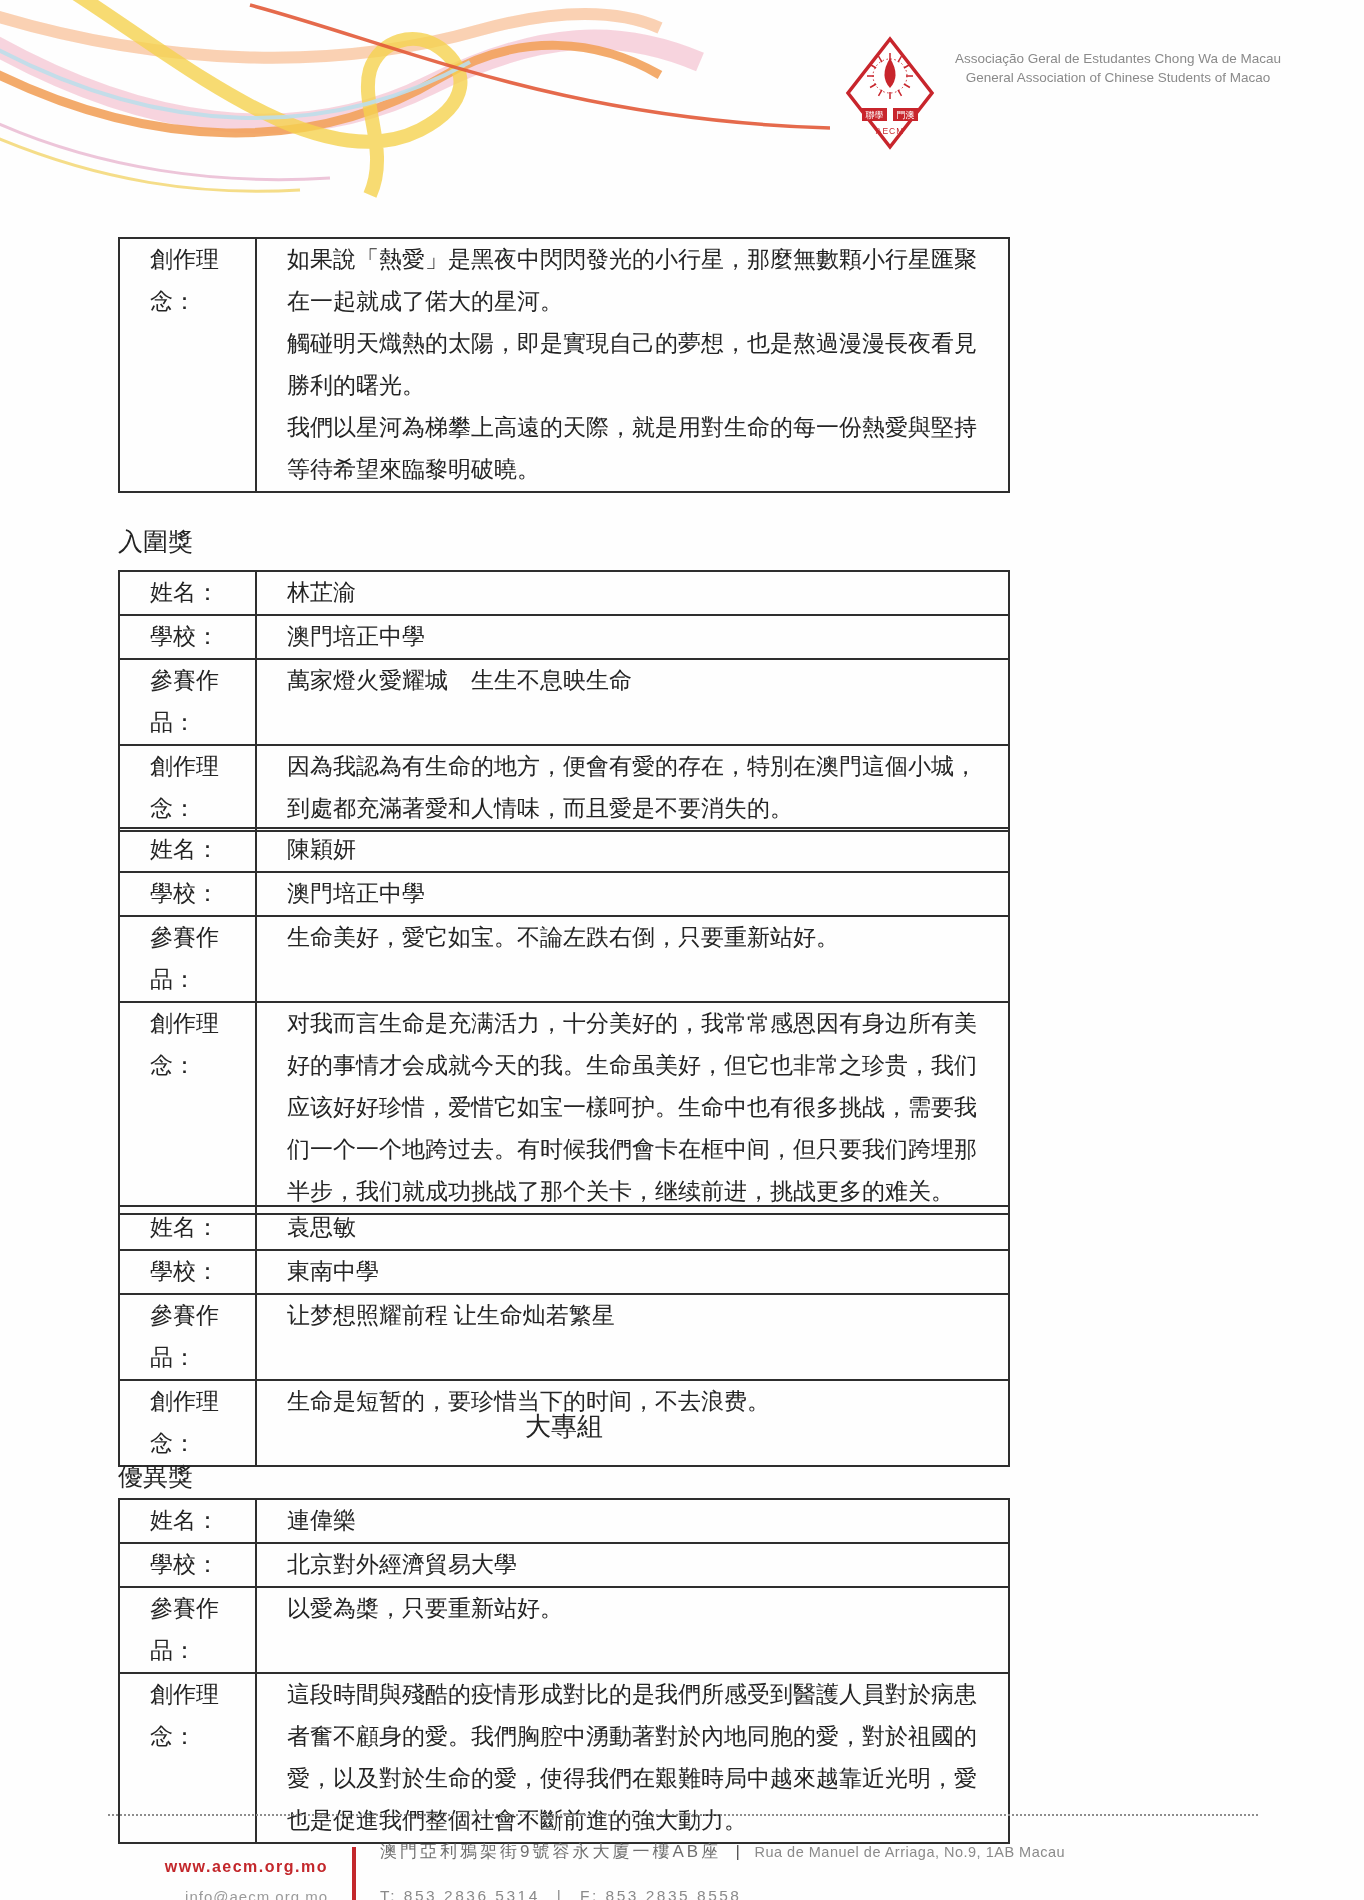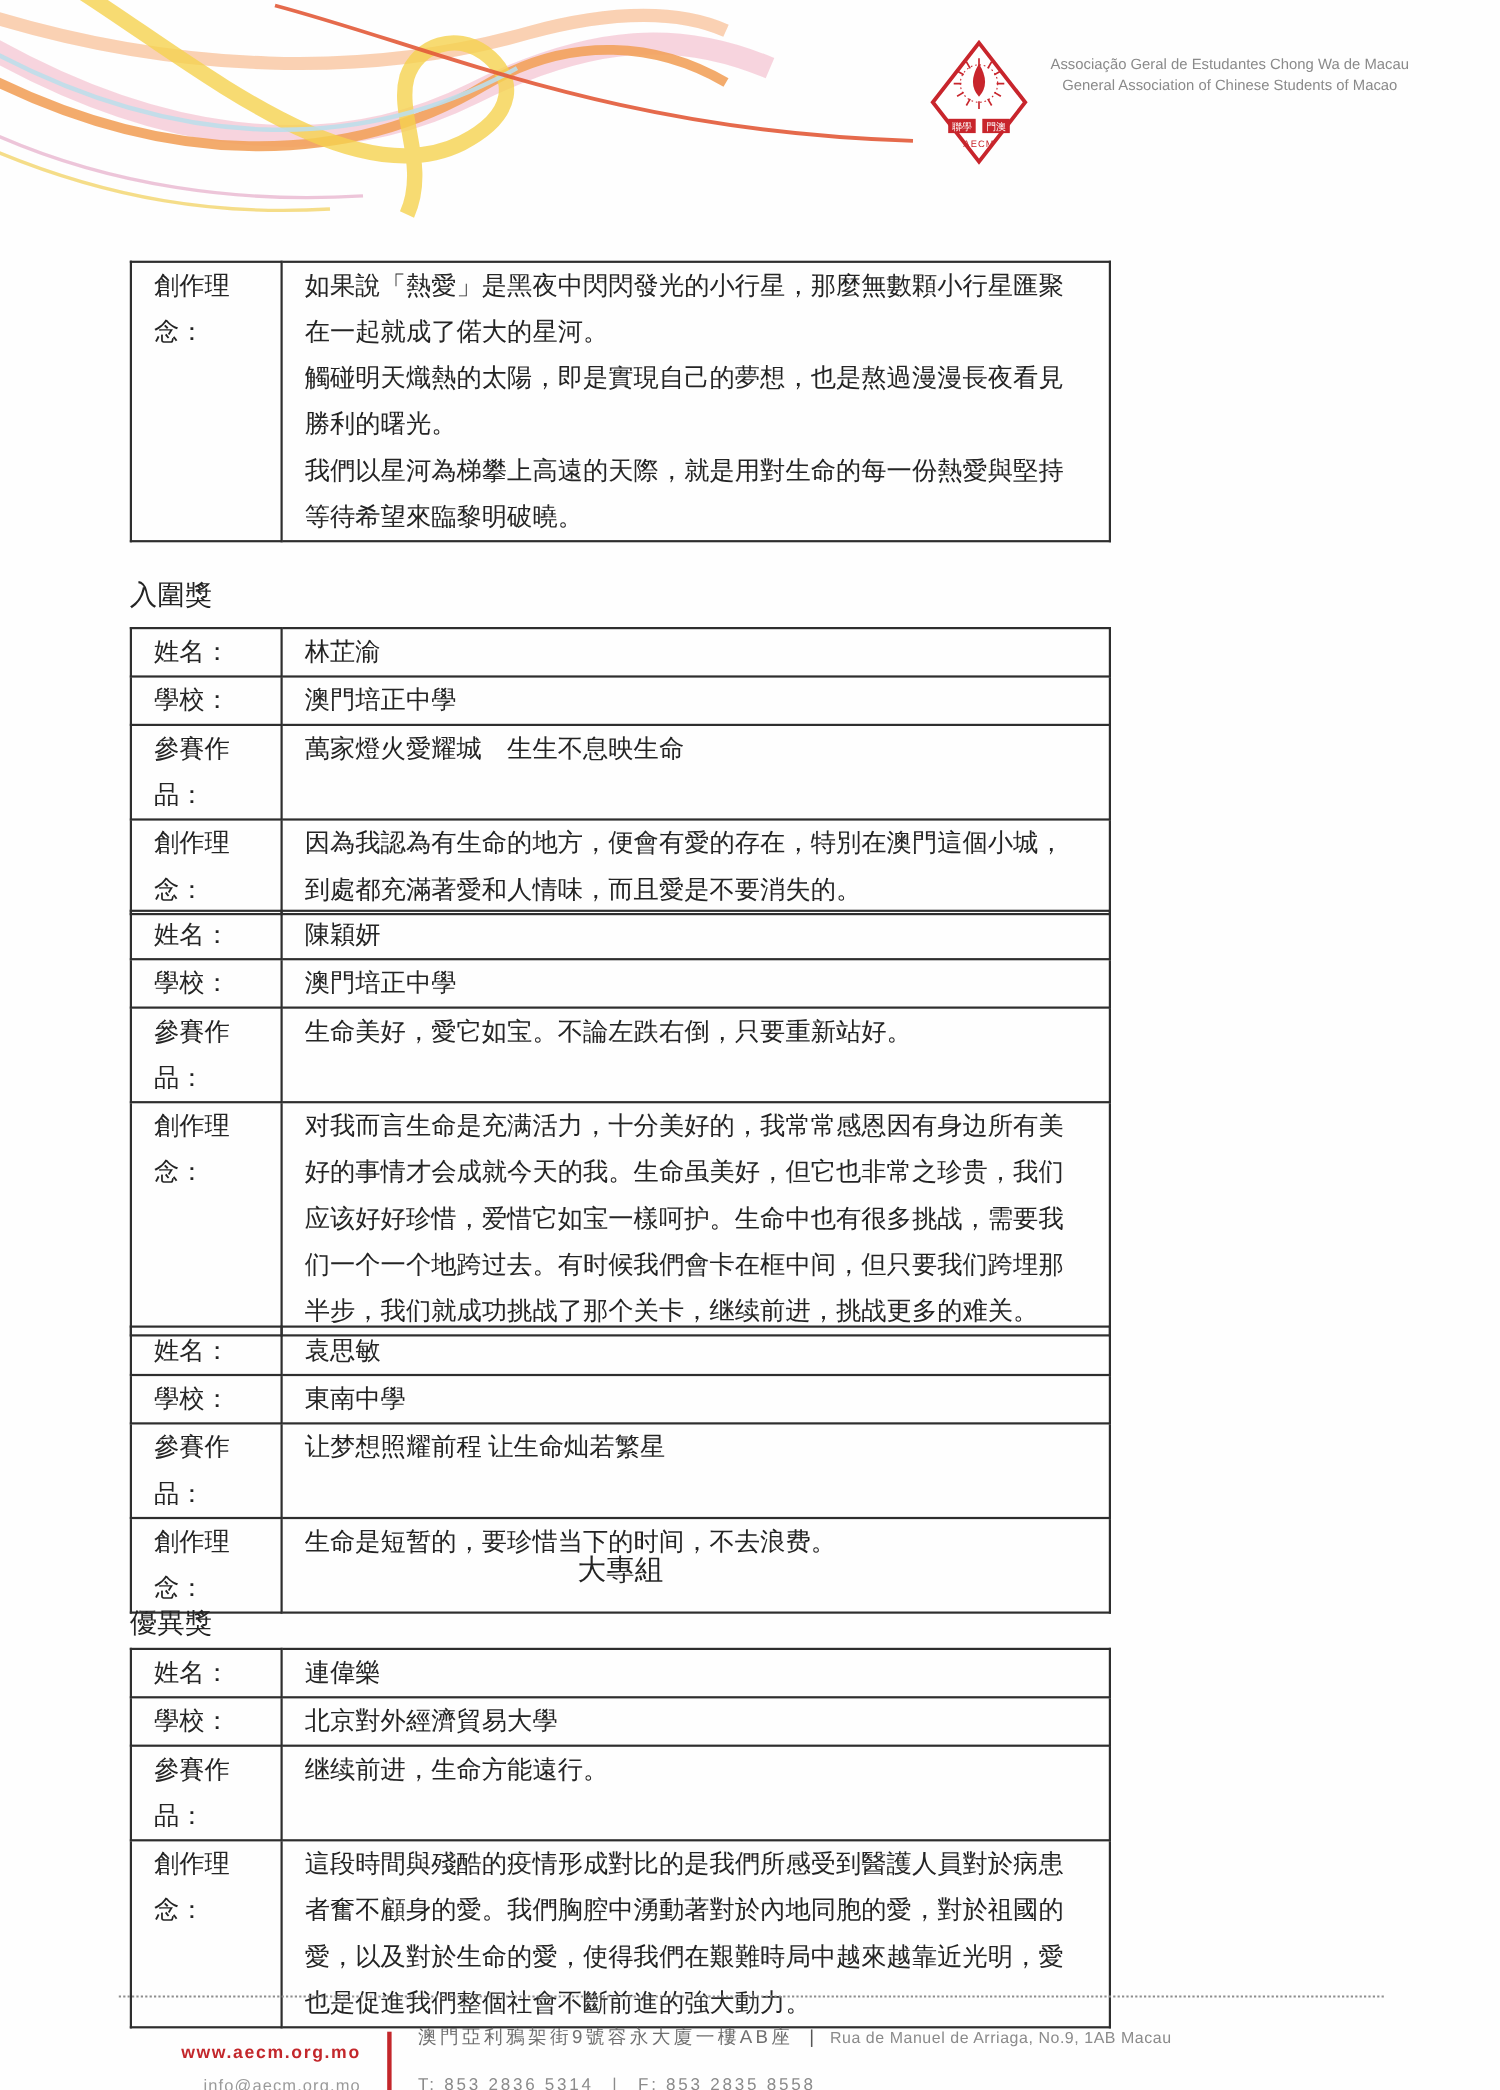--- a/index.html
+++ b/index.html
@@ -22,21 +22,21 @@
     font-family:"Liberation Sans","DejaVu Sans",sans-serif;
   }
 
   
   table.tbl {
     position:absolute; left:118px; width:892px;
     border-collapse:collapse; table-layout:fixed; background:transparent;
   }
   table.tbl td {
     border:2px solid #2e2e2e; box-sizing:border-box;
-    font-size:23px; line-height:42px; padding:0 20px;
+    font-size:23px; line-height:42px; padding:0 30px;
     vertical-align:top; color:#242424;
   }
   td.lbl { width:137px; }
   td.val p { margin:0; }
 
   
   .sec-h {
     position:absolute; left:118px; width:892px;
     font-size:25px; line-height:30px; color:#242424; white-space:nowrap;
   }
@@ -196,21 +196,21 @@
         <tr>
       <td class="lbl">姓名：</td>
       <td class="val">連偉樂</td>
     </tr>
     <tr>
       <td class="lbl">學校：</td>
       <td class="val">北京對外經濟貿易大學</td>
     </tr>
     <tr>
       <td class="lbl">參賽作品：</td>
-      <td class="val">继续前进，生命方能遠行。</td>
+      <td class="val">以愛為槳，只要重新站好。</td>
     </tr>
     <tr>
       <td class="lbl">創作理念：</td>
       <td class="val">這段時間與殘酷的疫情形成對比的是我們所感受到醫護人員對於病患者奮不顧身的愛。我們胸腔中湧動著對於內地同胞的愛，對於祖國的愛，以及對於生命的愛，使得我們在艱難時局中越來越靠近光明，愛也是促進我們整個社會不斷前進的強大動力。</td>
     </tr>
   </tbody>
     </table>
 
   <div class="footer-rule"></div>
   <div class="footer">

